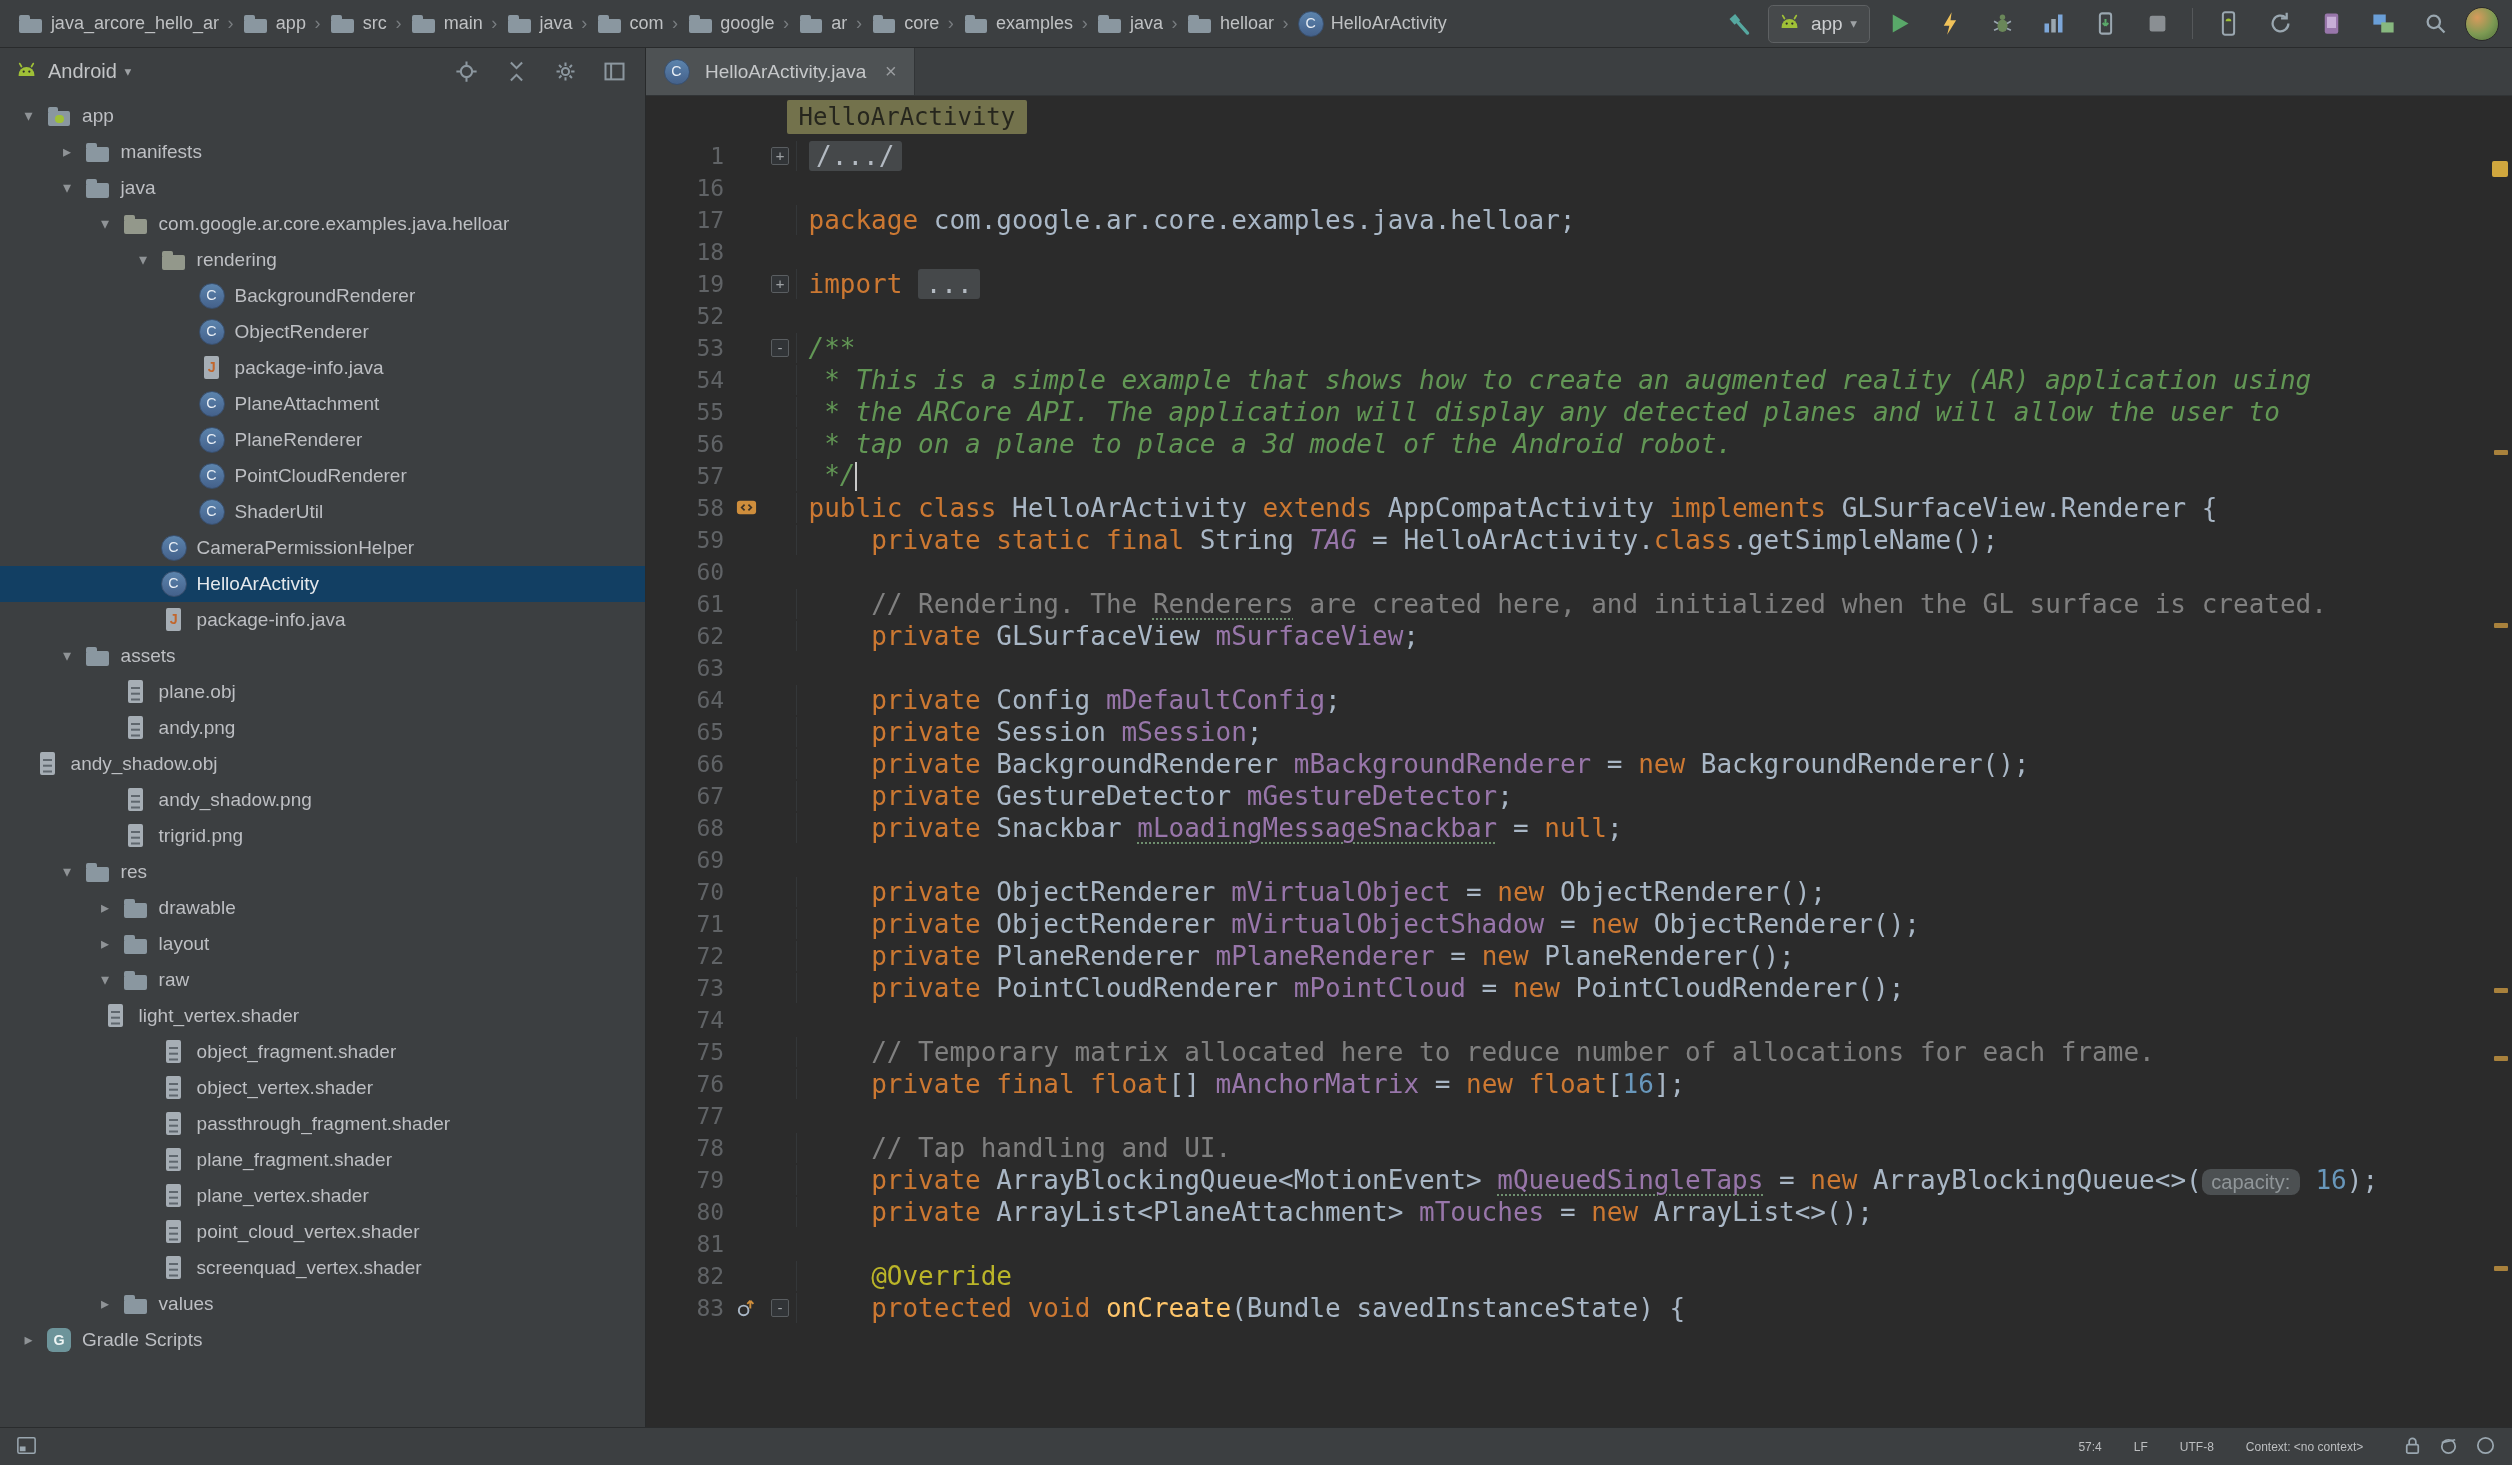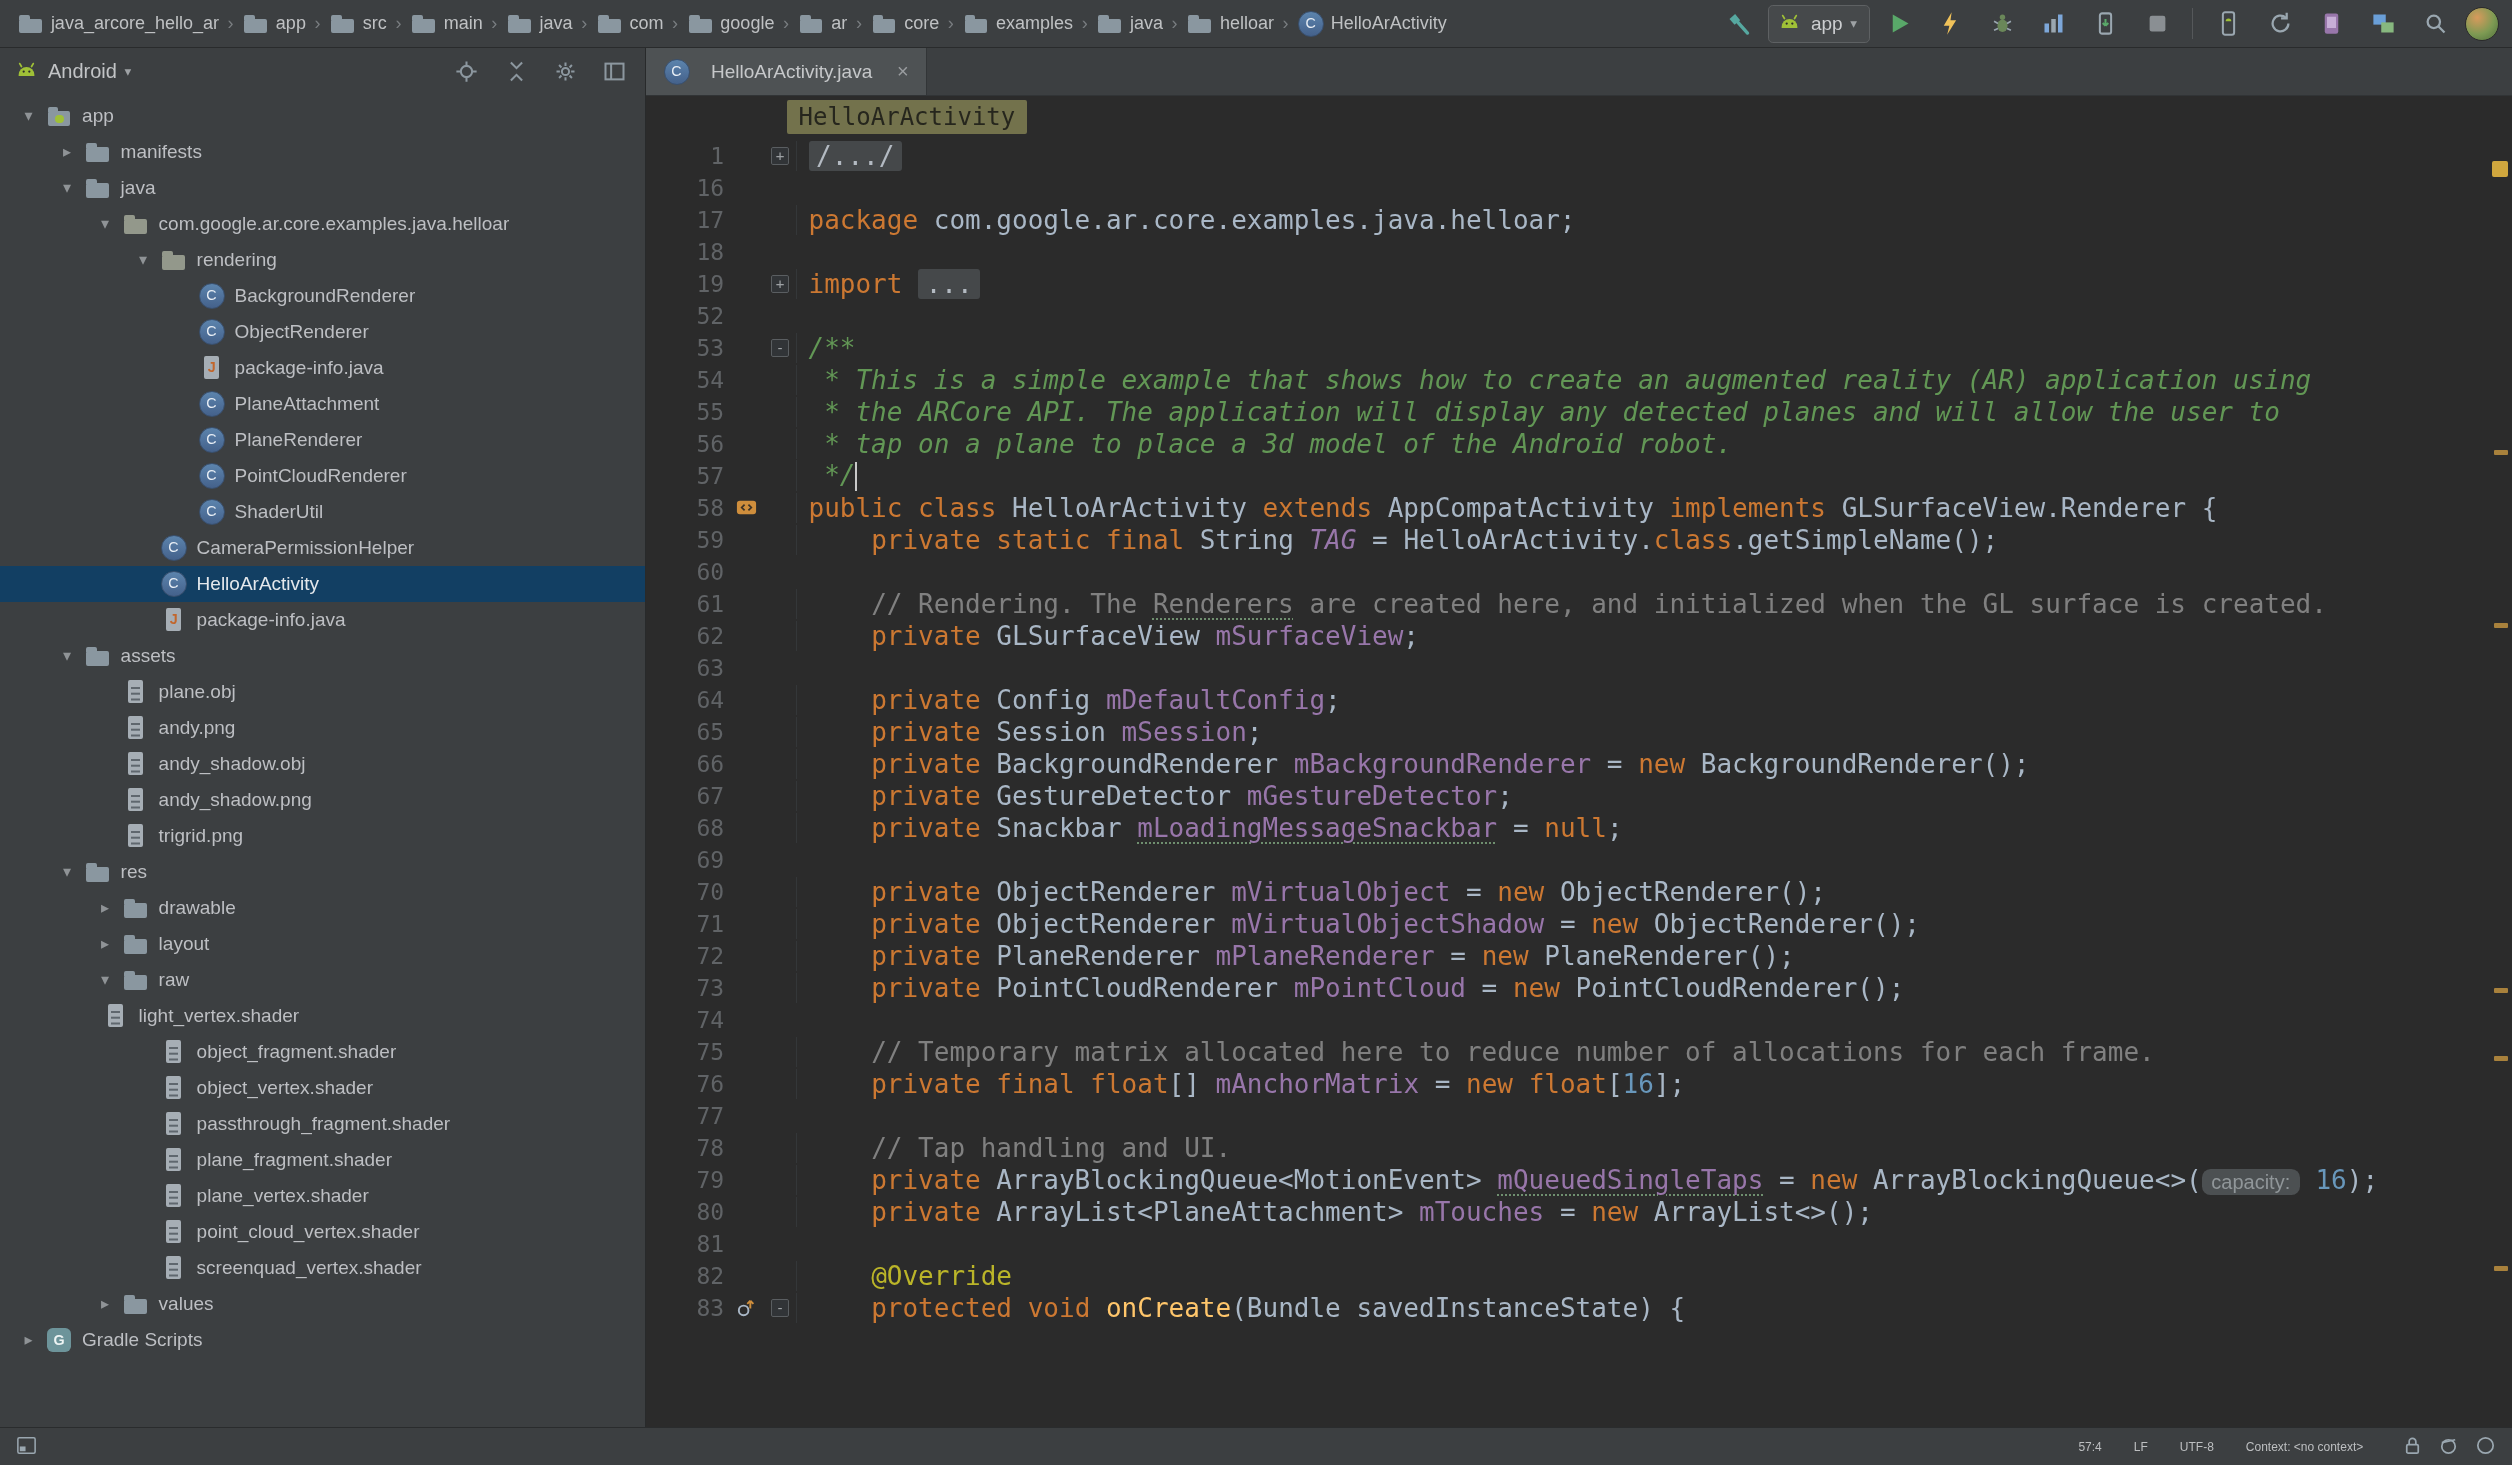--- a/index.html
+++ b/index.html
@@ -57,21 +57,21 @@
   .icn-file::before { content:""; position:absolute; left:33%; right:33%; top:32%; height:1.9px;
       background:#5f676e; box-shadow:0 5.7px 0 #5f676e, 0 11.5px 0 #5f676e; z-index:1; }
   .icn-javafile::before { content:"J"; position:absolute; left:36%; top:22%; z-index:1;
       color:#c2662c; font:bold 14.3px/1 "Liberation Sans",sans-serif; }
   .icn-gradle::after { content:"G"; width:24px; height:24px; border-radius:5.7px; background:#6d949a;
       color:#eef4f4; font:bold 14.3px/24px "Liberation Sans",sans-serif; text-align:center; }
 
   
   .editor { flex:1; min-width:0; display:flex; flex-direction:column; background:#2b2b2b; }
   .tabbar { height:48px; flex:none; background:#3c3f41; display:flex; align-items:stretch; border-bottom:1px solid #313436; }
-  .tab { display:flex; align-items:center; gap:21px; background:#4e5254; padding:0 17px; font-size:19px;
+  .tab { display:flex; align-items:center; gap:15px; background:#4e5254; padding:0 17px; font-size:19px;
          color:#c6c8ca; border-right:1px solid #323537; }
   .tab-close { color:#9a9da0; font-size:20px; margin-left:3.8px; }
   .editor-header { height:42px; flex:none; display:flex; align-items:center; padding-left:141px; background:#2b2b2b; }
   .crumb-chip { background:#73724c; color:#26261d; font-family:"DejaVu Sans Mono",monospace;
                 font-size:24px; padding:2.9px 11.5px; border-radius:1.9px; }
 
   .code-area { flex:1; position:relative; overflow:hidden; padding-top:1.9px;
                font-family:"DejaVu Sans Mono",monospace; }
   .code-row { display:flex; height:32px; align-items:center; font-size:26px; white-space:pre; }
   .ln { width:82px; flex:none; text-align:right; color:#606366; font-size:23px; padding-right:3.8px; }
@@ -429,21 +429,21 @@
           <div class="tree-row" style="padding-left: 88px;">
             <span class="tw-arrow"></span>
             <span class="icn icn-file"></span>
             <span class="tw-label">plane.obj</span>
           </div>
           <div class="tree-row" style="padding-left: 88px;">
             <span class="tw-arrow"></span>
             <span class="icn icn-file"></span>
             <span class="tw-label">andy.png</span>
           </div>
-          <div class="tree-row" style="padding-left: 88px;">
+          <div class="tree-row" style="">
             <span class="tw-arrow"></span>
             <span class="icn icn-file"></span>
             <span class="tw-label">andy_shadow.obj</span>
           </div>
           <div class="tree-row" style="padding-left: 88px;">
             <span class="tw-arrow"></span>
             <span class="icn icn-file"></span>
             <span class="tw-label">andy_shadow.png</span>
           </div>
           <div class="tree-row" style="padding-left: 88px;">

